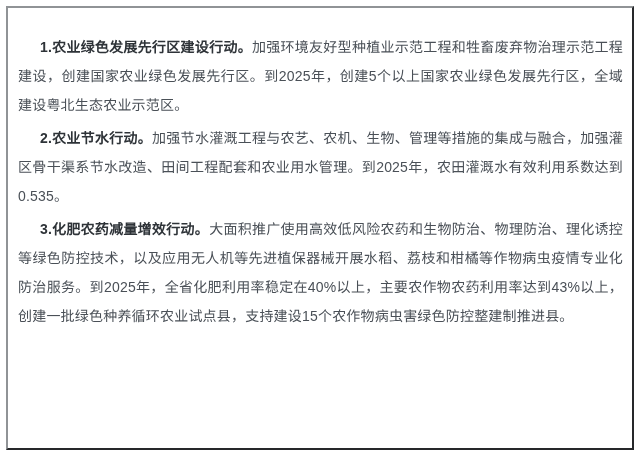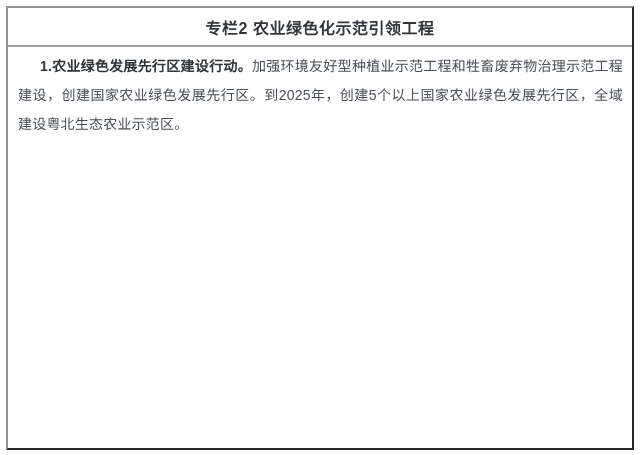--- a/index.html
+++ b/index.html
@@ -36,20 +36,21 @@
     justify-content: center;
   }
   .box-title {
     font-size: 16px;
     font-weight: 700;
     color: #33373c;
     letter-spacing: 0.5px;
   }
   .box-body {
     padding: 5px 9px 0 10px;
+    margin-top: 20px;
   }
   .para {
     margin: 0 0 4px 0;
     font-size: 14px;
     line-height: 29px;
     text-align: justify;
     text-justify: inter-ideograph;
     text-indent: 22px;
     color: #4a5057;
     letter-spacing: 0.2px;
@@ -57,20 +58,19 @@
   .para .lead {
     font-weight: 700;
     color: #2e3338;
   }
 </style>
 </head>
 <body>
 
 <div class="page">
   <div class="box">
-    <div class="box-header">
-      <span class="box-title">专栏2 农业绿色化示范引领工程</span>
-    </div>
     <div class="box-body">
       <p class="para"><b class="lead">1.农业绿色发展先行区建设行动。</b><span>加强环境友好型种植业示范工程和牲畜废弃物治理示范工程建设，创建国家农业绿色发展先行区。到2025年，创建5个以上国家农业绿色发展先行区，全域建设粤北生态农业示范区。</span></p>
+      <p class="para"><b class="lead">2.农业节水行动。</b><span>加强节水灌溉工程与农艺、农机、生物、管理等措施的集成与融合，加强灌区骨干渠系节水改造、田间工程配套和农业用水管理。到2025年，农田灌溉水有效利用系数达到0.535。</span></p>
+      <p class="para"><b class="lead">3.化肥农药减量增效行动。</b><span>大面积推广使用高效低风险农药和生物防治、物理防治、理化诱控等绿色防控技术，以及应用无人机等先进植保器械开展水稻、荔枝和柑橘等作物病虫疫情专业化防治服务。到2025年，全省化肥利用率稳定在40%以上，主要农作物农药利用率达到43%以上，创建一批绿色种养循环农业试点县，支持建设15个农作物病虫害绿色防控整建制推进县。</span></p>
     </div>
   </div>
 </div>
 
 </body></html>

